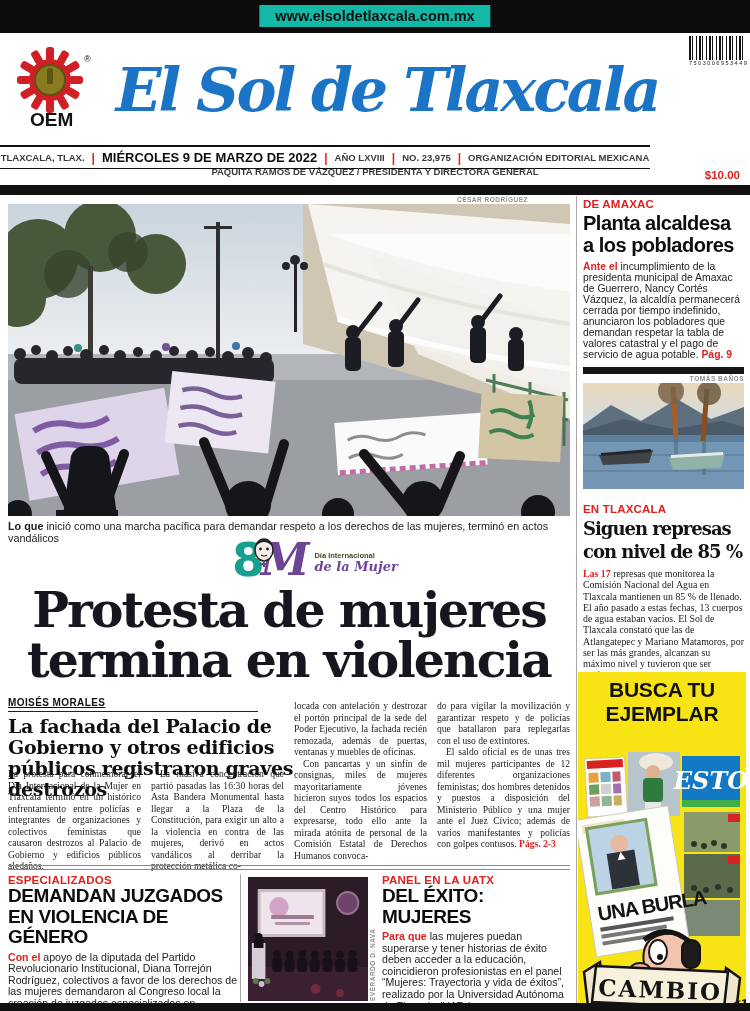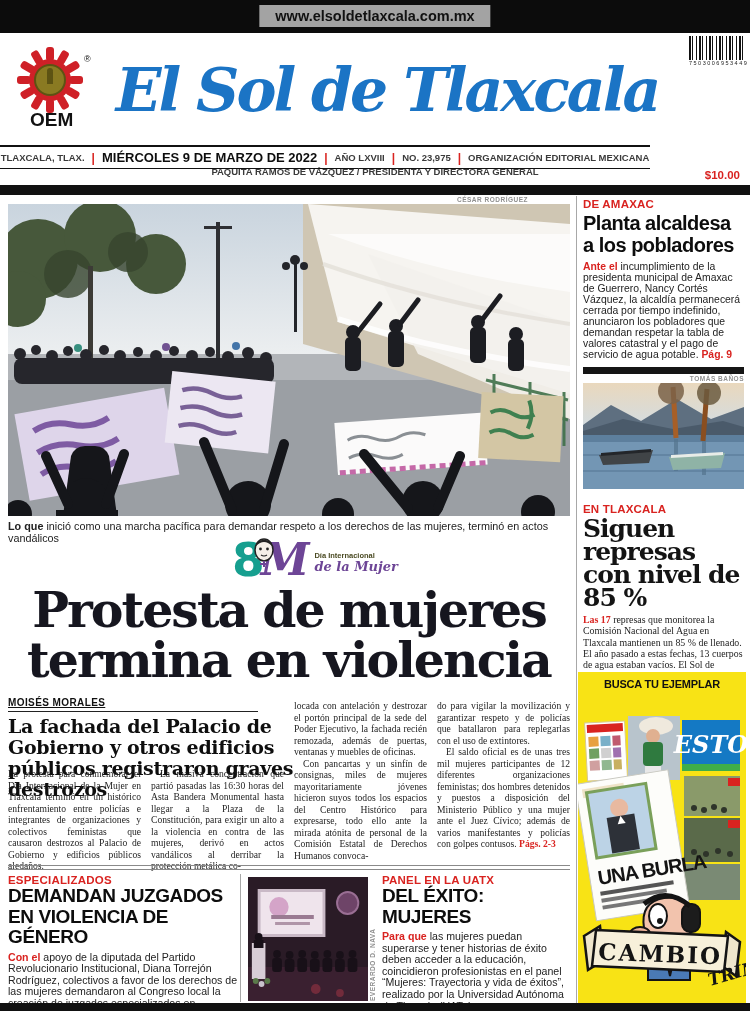--- a/index.html
+++ b/index.html
@@ -1,21 +1,21 @@
 <!DOCTYPE html>
 <html><head>
 <meta charset="utf-8">
 <style>
   html,body{margin:0;padding:0;background:#e9e9e9;}
   #page{position:relative;width:750px;height:1011px;background:#ffffff;margin:0 auto;
         font-family:"Liberation Sans",sans-serif;overflow:hidden;color:#111;}
   .abs{position:absolute;}
   
   #topbar{left:0;top:0;width:750px;height:33px;background:#0c0c0c;}
-  #urlbox{left:50%;top:5px;transform:translateX(-50%);background:#a3a3a3;
+  #urlbox{left:50%;top:5px;transform:translateX(-50%);background:#14b8a6;
           padding:3px 16px;font-weight:bold;font-size:14.5px;color:#111;white-space:nowrap;}
   
   #paper-title{left:92px;top:44px;width:590px;text-align:center;
      font-family:"DejaVu Serif",serif;font-weight:bold;font-style:italic;
      font-size:60px;line-height:92px;color:#1b74c5;letter-spacing:-3px;white-space:nowrap;}
   #barcode{right:5px;top:36px;width:56px;text-align:center;}
   #barcode .bars{height:24px;background:repeating-linear-gradient(90deg,#111 0 2px,#fff 2px 3px,#111 3px 4px,#fff 4px 7px,#111 7px 8px,#fff 8px 10px);}
   #barcode .num{font-size:5.5px;letter-spacing:1.5px;color:#222;}
   
   #dl1{left:0;top:145px;width:650px;height:21px;border-top:2px solid #111;border-bottom:1px solid #111;
@@ -57,29 +57,29 @@
   .summary{font-size:10.6px;line-height:11.6px;color:#222;}
   #bot-left{left:8px;top:874px;width:230px;}
   #vdiv-bot{left:240px;top:874px;width:1px;height:128px;background:#a8a8a8;}
   #bot-photo{left:248px;top:877px;width:120px;height:124px;}
   #bot-credit{left:369px;top:877px;height:124px;writing-mode:vertical-rl;transform:rotate(180deg);text-align:left;}
   #bot-right{left:382px;top:874px;width:188px;}
   
   #vdiv-rail{left:576px;top:196px;width:1px;height:807px;background:#a8a8a8;}
   #rail{left:583px;top:198px;width:161px;}
   #rail .headsans{font-weight:800;font-size:20px;line-height:22px;color:#0d0d0d;letter-spacing:-.5px;margin-top:2px;}
-  #rail .headserif{font-family:"DejaVu Serif",serif;font-weight:bold;font-size:25px;line-height:23px;color:#141414;letter-spacing:-1px;margin-top:2px;}
+  #rail .headserif{font-family:"DejaVu Serif",serif;font-weight:bold;font-size:18px;line-height:23px;color:#141414;letter-spacing:-1px;margin-top:2px;}
   #rail .railbody{margin-top:5px;font-size:10.4px;line-height:11px;color:#222;}
   #rail .railbody.serif{font-family:"Liberation Serif",serif;font-size:9.9px;line-height:11.3px;}
   .railbar{height:7px;background:#151515;margin-top:7px;}
   #rail-credit{text-align:right;margin:1px 0;}
   #rail-photo{width:161px;height:106px;display:block;margin-top:1px;}
   
   #promo{left:578px;top:672px;width:168px;height:331px;background:#f8e315;}
-  #promo .ptitle{text-align:center;font-weight:800;font-size:11px;letter-spacing:-.2px;color:#111;padding-top:6px;}
+  #promo .ptitle{text-align:center;font-weight:800;font-size:21px;letter-spacing:-.2px;color:#111;padding-top:6px;}
   #bottombar{left:0;top:1003px;width:750px;height:8px;background:#111;}
 </style>
 </head>
 <body>
 
 <div id="page">
 
   <div class="abs" id="topbar"></div>
   <div class="abs" id="urlbox">www.elsoldetlaxcala.com.mx</div>
 

